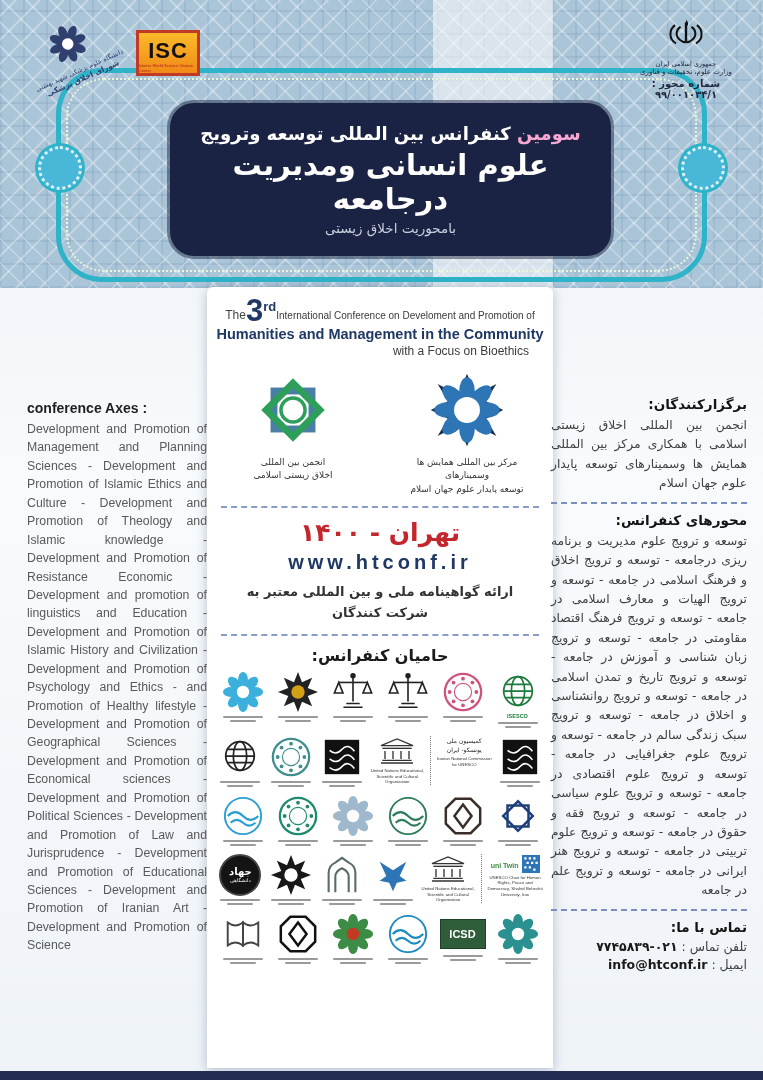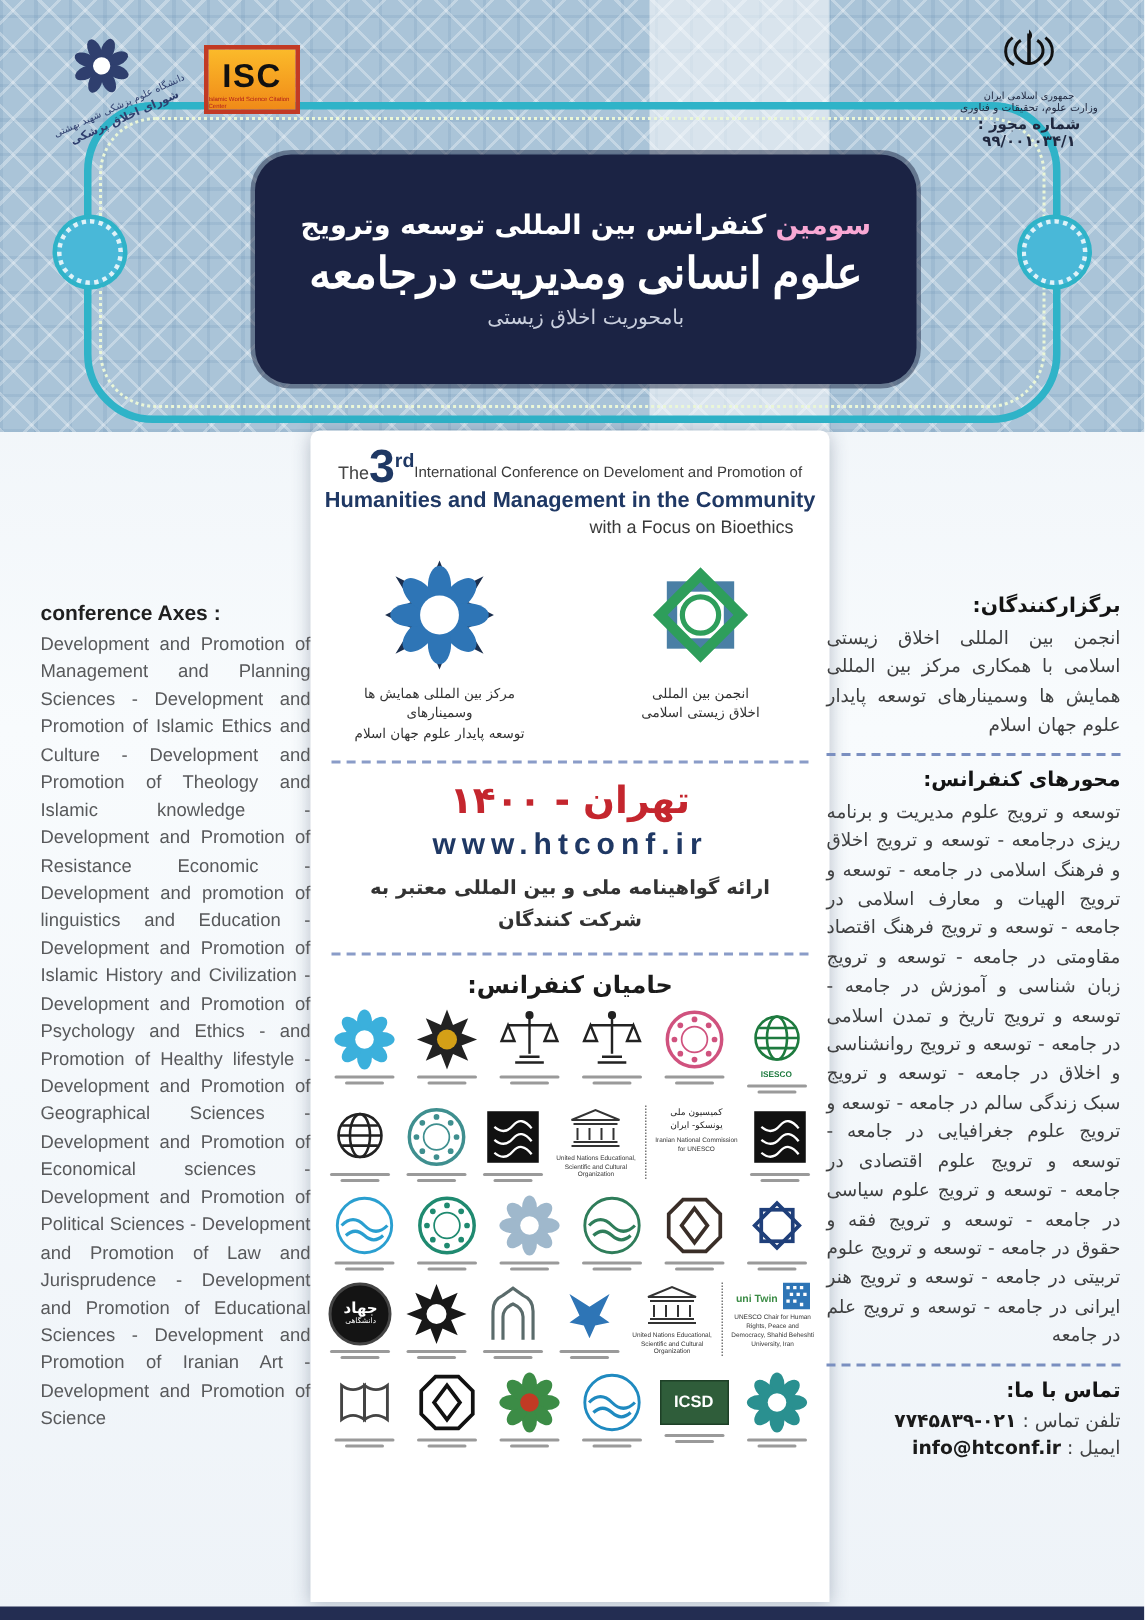--- a/index.html
+++ b/index.html
@@ -22,21 +22,21 @@
   .frame-circle { position:absolute; top:146px; width:44px; height:44px; border-radius:50%;
     background:#49b8d8; border:3px dotted #dff2f8; box-shadow:0 0 0 3px #2fb3c8; }
   .fc-left { left:38px; } .fc-right { right:38px; }
 
   .banner { position:absolute; left:170px; top:103px; width:441px; height:153px;
     background:#1b2344; border-radius:24px; box-shadow:0 0 0 3px rgba(18,26,56,.45);
     display:flex; flex-direction:column; align-items:center; justify-content:center; gap:4px;
     direction:rtl; text-align:center; font-family:"DejaVu Sans", sans-serif; }
   .banner .l1 { font-size:18px; font-weight:bold; color:#fff; }
   .banner .l1 .accent { color:#f9a8d4; }
-  .banner .l2 { font-size:29px; font-weight:bold; color:#fff;font-family:Liberation Serif, serif; }
+  .banner .l2 { font-size:29px; font-weight:bold; color:#fff; }
   .banner .l3 { font-size:13.5px; color:#c9cfdd; }
 
   
   .stamp { position:absolute; left:20px; top:22px; width:104px; text-align:center;
     transform:rotate(-24deg); color:#2f3f6e; font-family:"DejaVu Sans", sans-serif; }
   .stamp svg { width:42px; height:42px; }
   .stamp .s1 { font-size:6.5px; } .stamp .s2 { font-size:7.5px; font-weight:bold; }
   .isc { position:absolute; left:136px; top:30px; width:64px; height:46px;
     background:linear-gradient(180deg,#fbba2a,#f08a18); border:3px solid #c23a24;
     display:flex; flex-direction:column; align-items:center; justify-content:flex-end; }
@@ -185,51 +185,51 @@
         <span class="ord">rd</span>
         <span class="t1">International Conference on Develoment and Promotion of</span>
       </div>
       <div class="t2">Humanities and Management in the Community</div>
       <div class="t3">with a Focus on Bioethics</div>
     </div>
 
     <div class="org-logos">
       <div class="org-logo">
         <span>
+          <svg viewBox="0 0 44 44" fill="none">
+              <rect x="11" y="11" width="22" height="22" stroke="#4a7fa5" stroke-width="4"></rect>
+              <rect x="11" y="11" width="22" height="22" stroke="#2e9e5b" stroke-width="4" transform="rotate(45 22 22)"></rect>
+              <circle cx="22" cy="22" r="7" fill="#fff" stroke="#2e9e5b" stroke-width="2"></circle>
+            </svg>
+        </span>
+        <div class="cap">
+          <div>انجمن بین المللی</div>
+          <div>اخلاق زیستی اسلامی</div>
+        </div>
+      </div>
+      <div class="org-logo">
+        <span>
           <svg viewBox="0 0 44 44">
               <polygon points="22,1 27,13 39,7 33,17 43,22 33,27 39,37 27,31 22,43 17,31 5,37 11,27 1,22 11,17 5,7 17,13" fill="#1b2f4e"></polygon>
               <g fill="#2e75b6">
                 <ellipse cx="22" cy="11" rx="4.5" ry="8" transform="rotate(0 22 22)"></ellipse>
                 <ellipse cx="22" cy="11" rx="4.5" ry="8" transform="rotate(45 22 22)"></ellipse>
                 <ellipse cx="22" cy="11" rx="4.5" ry="8" transform="rotate(90 22 22)"></ellipse>
                 <ellipse cx="22" cy="11" rx="4.5" ry="8" transform="rotate(135 22 22)"></ellipse>
                 <ellipse cx="22" cy="11" rx="4.5" ry="8" transform="rotate(180 22 22)"></ellipse>
                 <ellipse cx="22" cy="11" rx="4.5" ry="8" transform="rotate(225 22 22)"></ellipse>
                 <ellipse cx="22" cy="11" rx="4.5" ry="8" transform="rotate(270 22 22)"></ellipse>
                 <ellipse cx="22" cy="11" rx="4.5" ry="8" transform="rotate(315 22 22)"></ellipse>
               </g>
               <circle cx="22" cy="22" r="7.5" fill="#fff"></circle>
             </svg>
         </span>
         <div class="cap">
           <div>مرکز بین المللی همایش ها وسمینارهای</div>
           <div>توسعه پایدار علوم جهان اسلام</div>
-        </div>
-      </div>
-      <div class="org-logo">
-        <span>
-          <svg viewBox="0 0 44 44" fill="none">
-              <rect x="11" y="11" width="22" height="22" stroke="#4a7fa5" stroke-width="4"></rect>
-              <rect x="11" y="11" width="22" height="22" stroke="#2e9e5b" stroke-width="4" transform="rotate(45 22 22)"></rect>
-              <circle cx="22" cy="22" r="7" fill="#fff" stroke="#2e9e5b" stroke-width="2"></circle>
-            </svg>
-        </span>
-        <div class="cap">
-          <div>انجمن بین المللی</div>
-          <div>اخلاق زیستی اسلامی</div>
         </div>
       </div>
     </div>
 
     <div class="dash"></div>
 
     <div class="cityyear">تهران - ۱۴۰۰</div>
     <a class="site" href="#">www.htconf.ir</a>
     <div class="cert">
       <div>ارائه گواهینامه ملی و بین المللی معتبر به</div>

